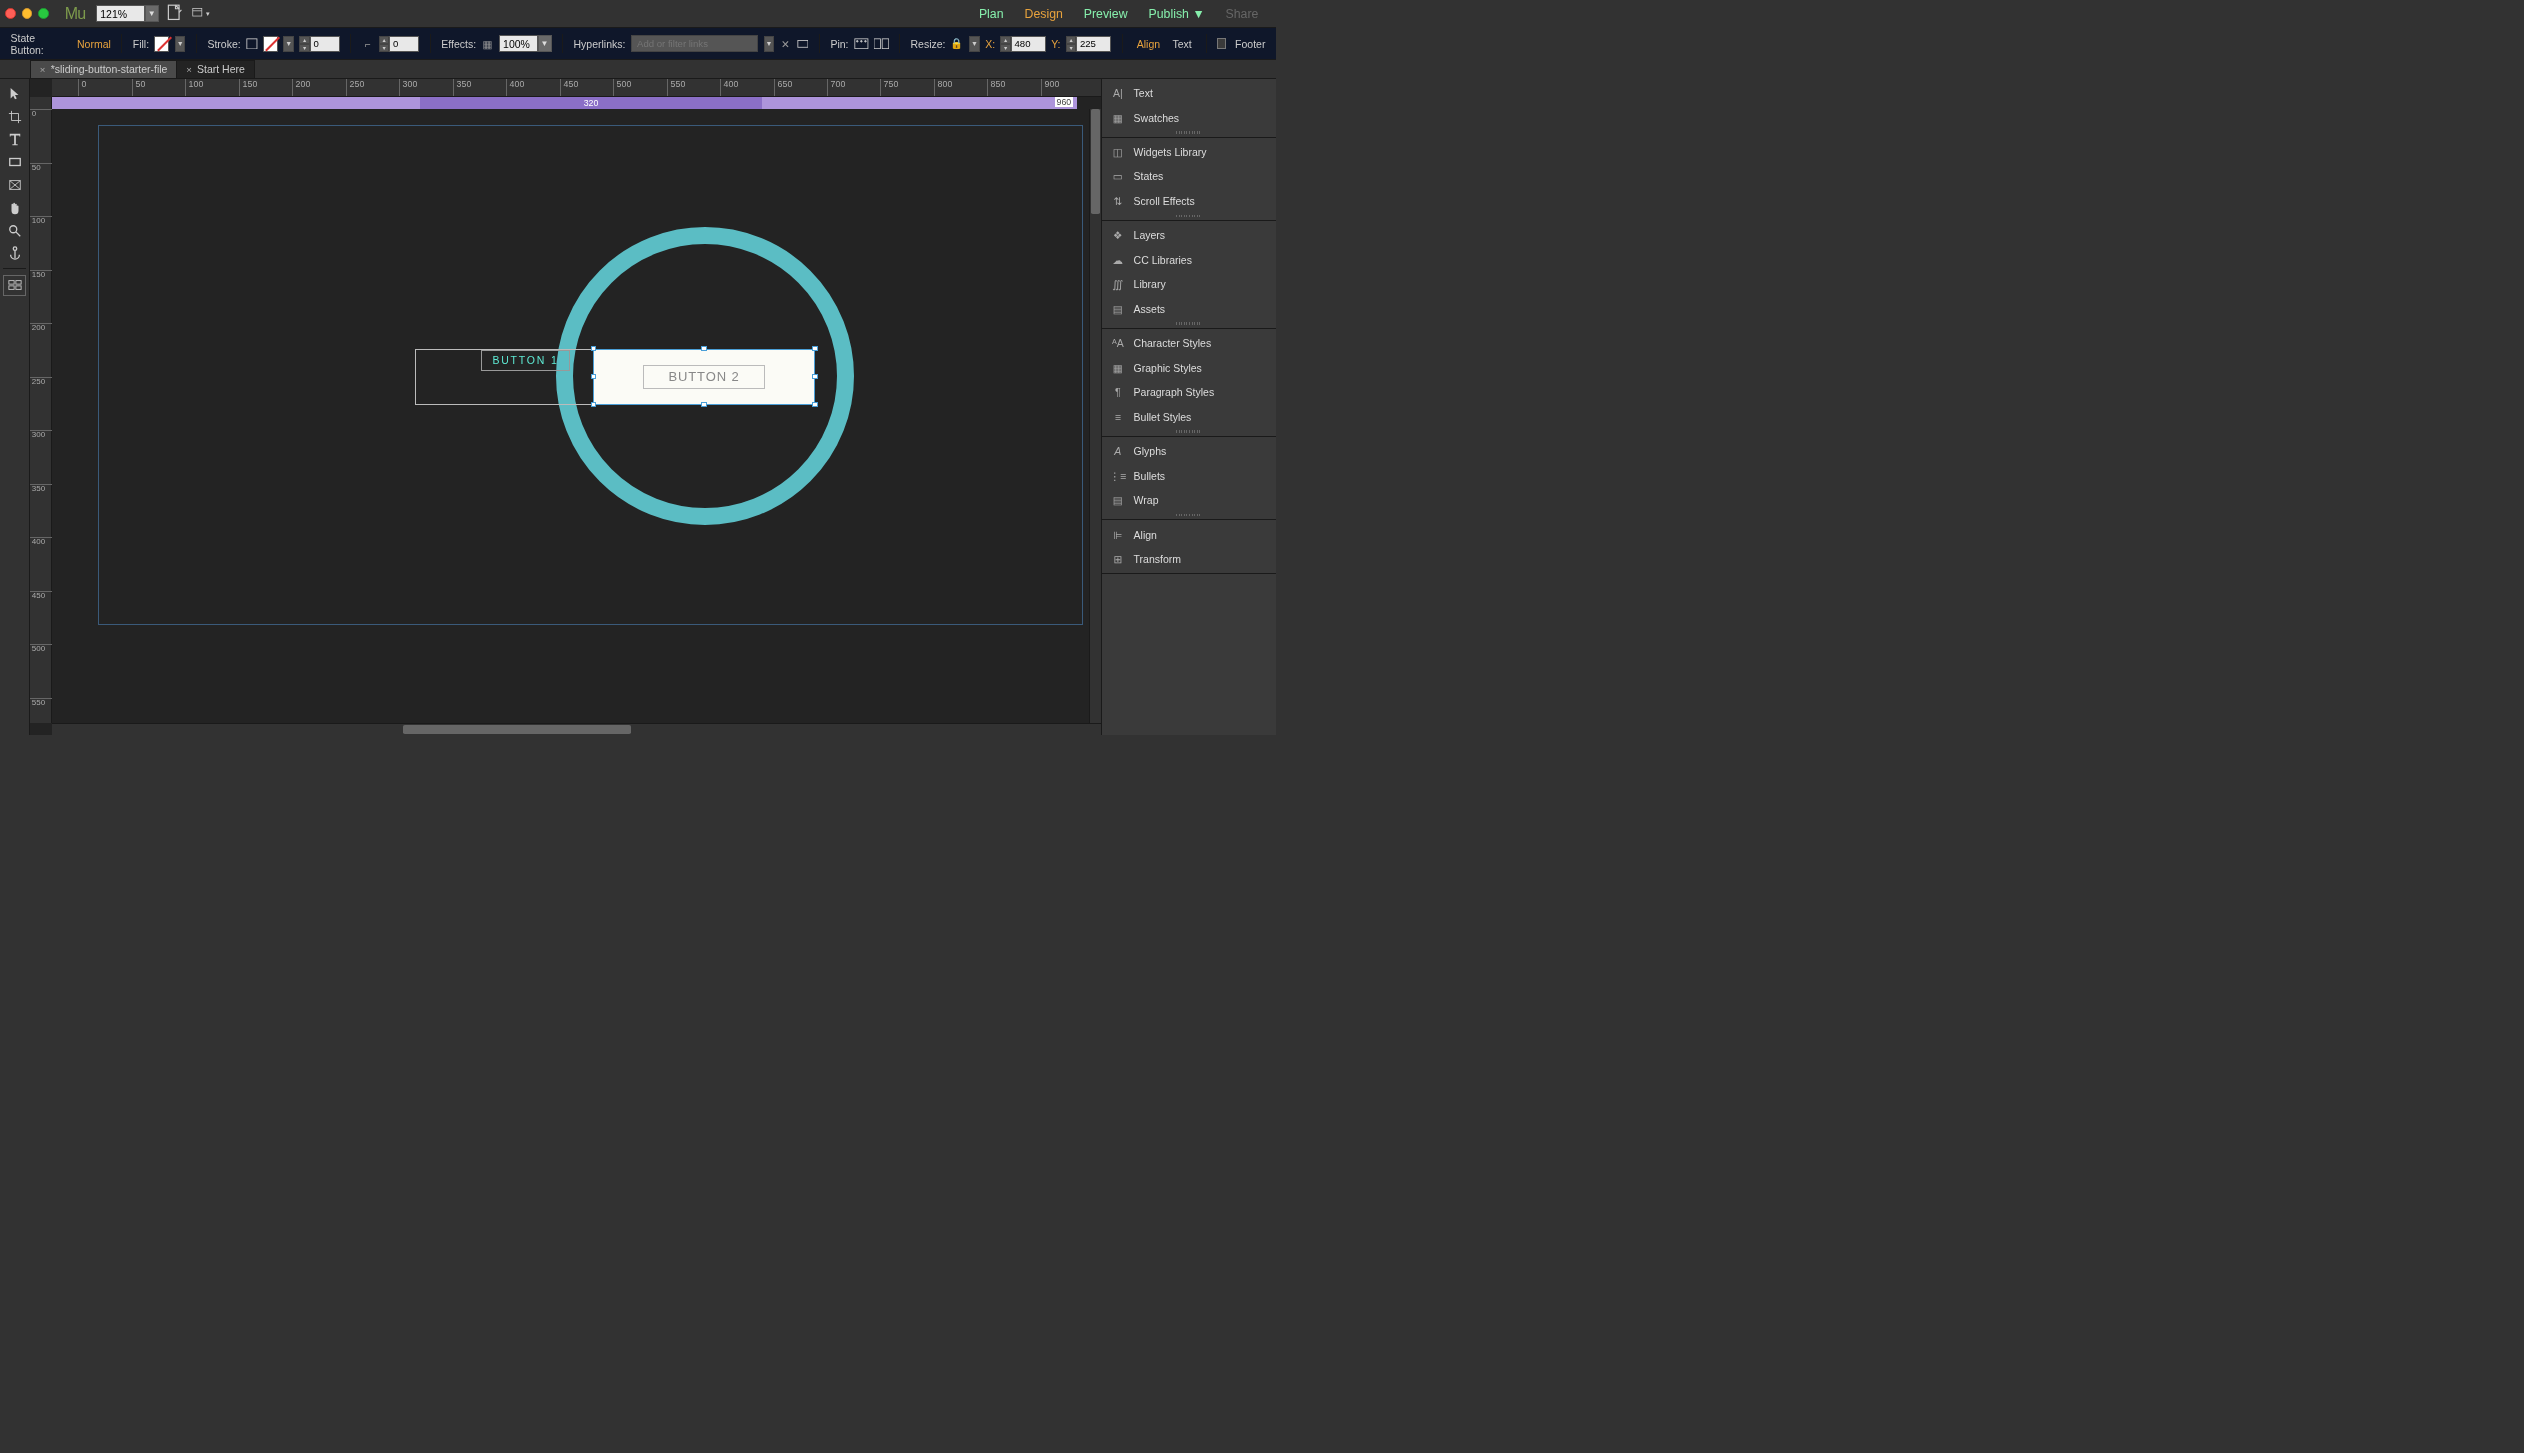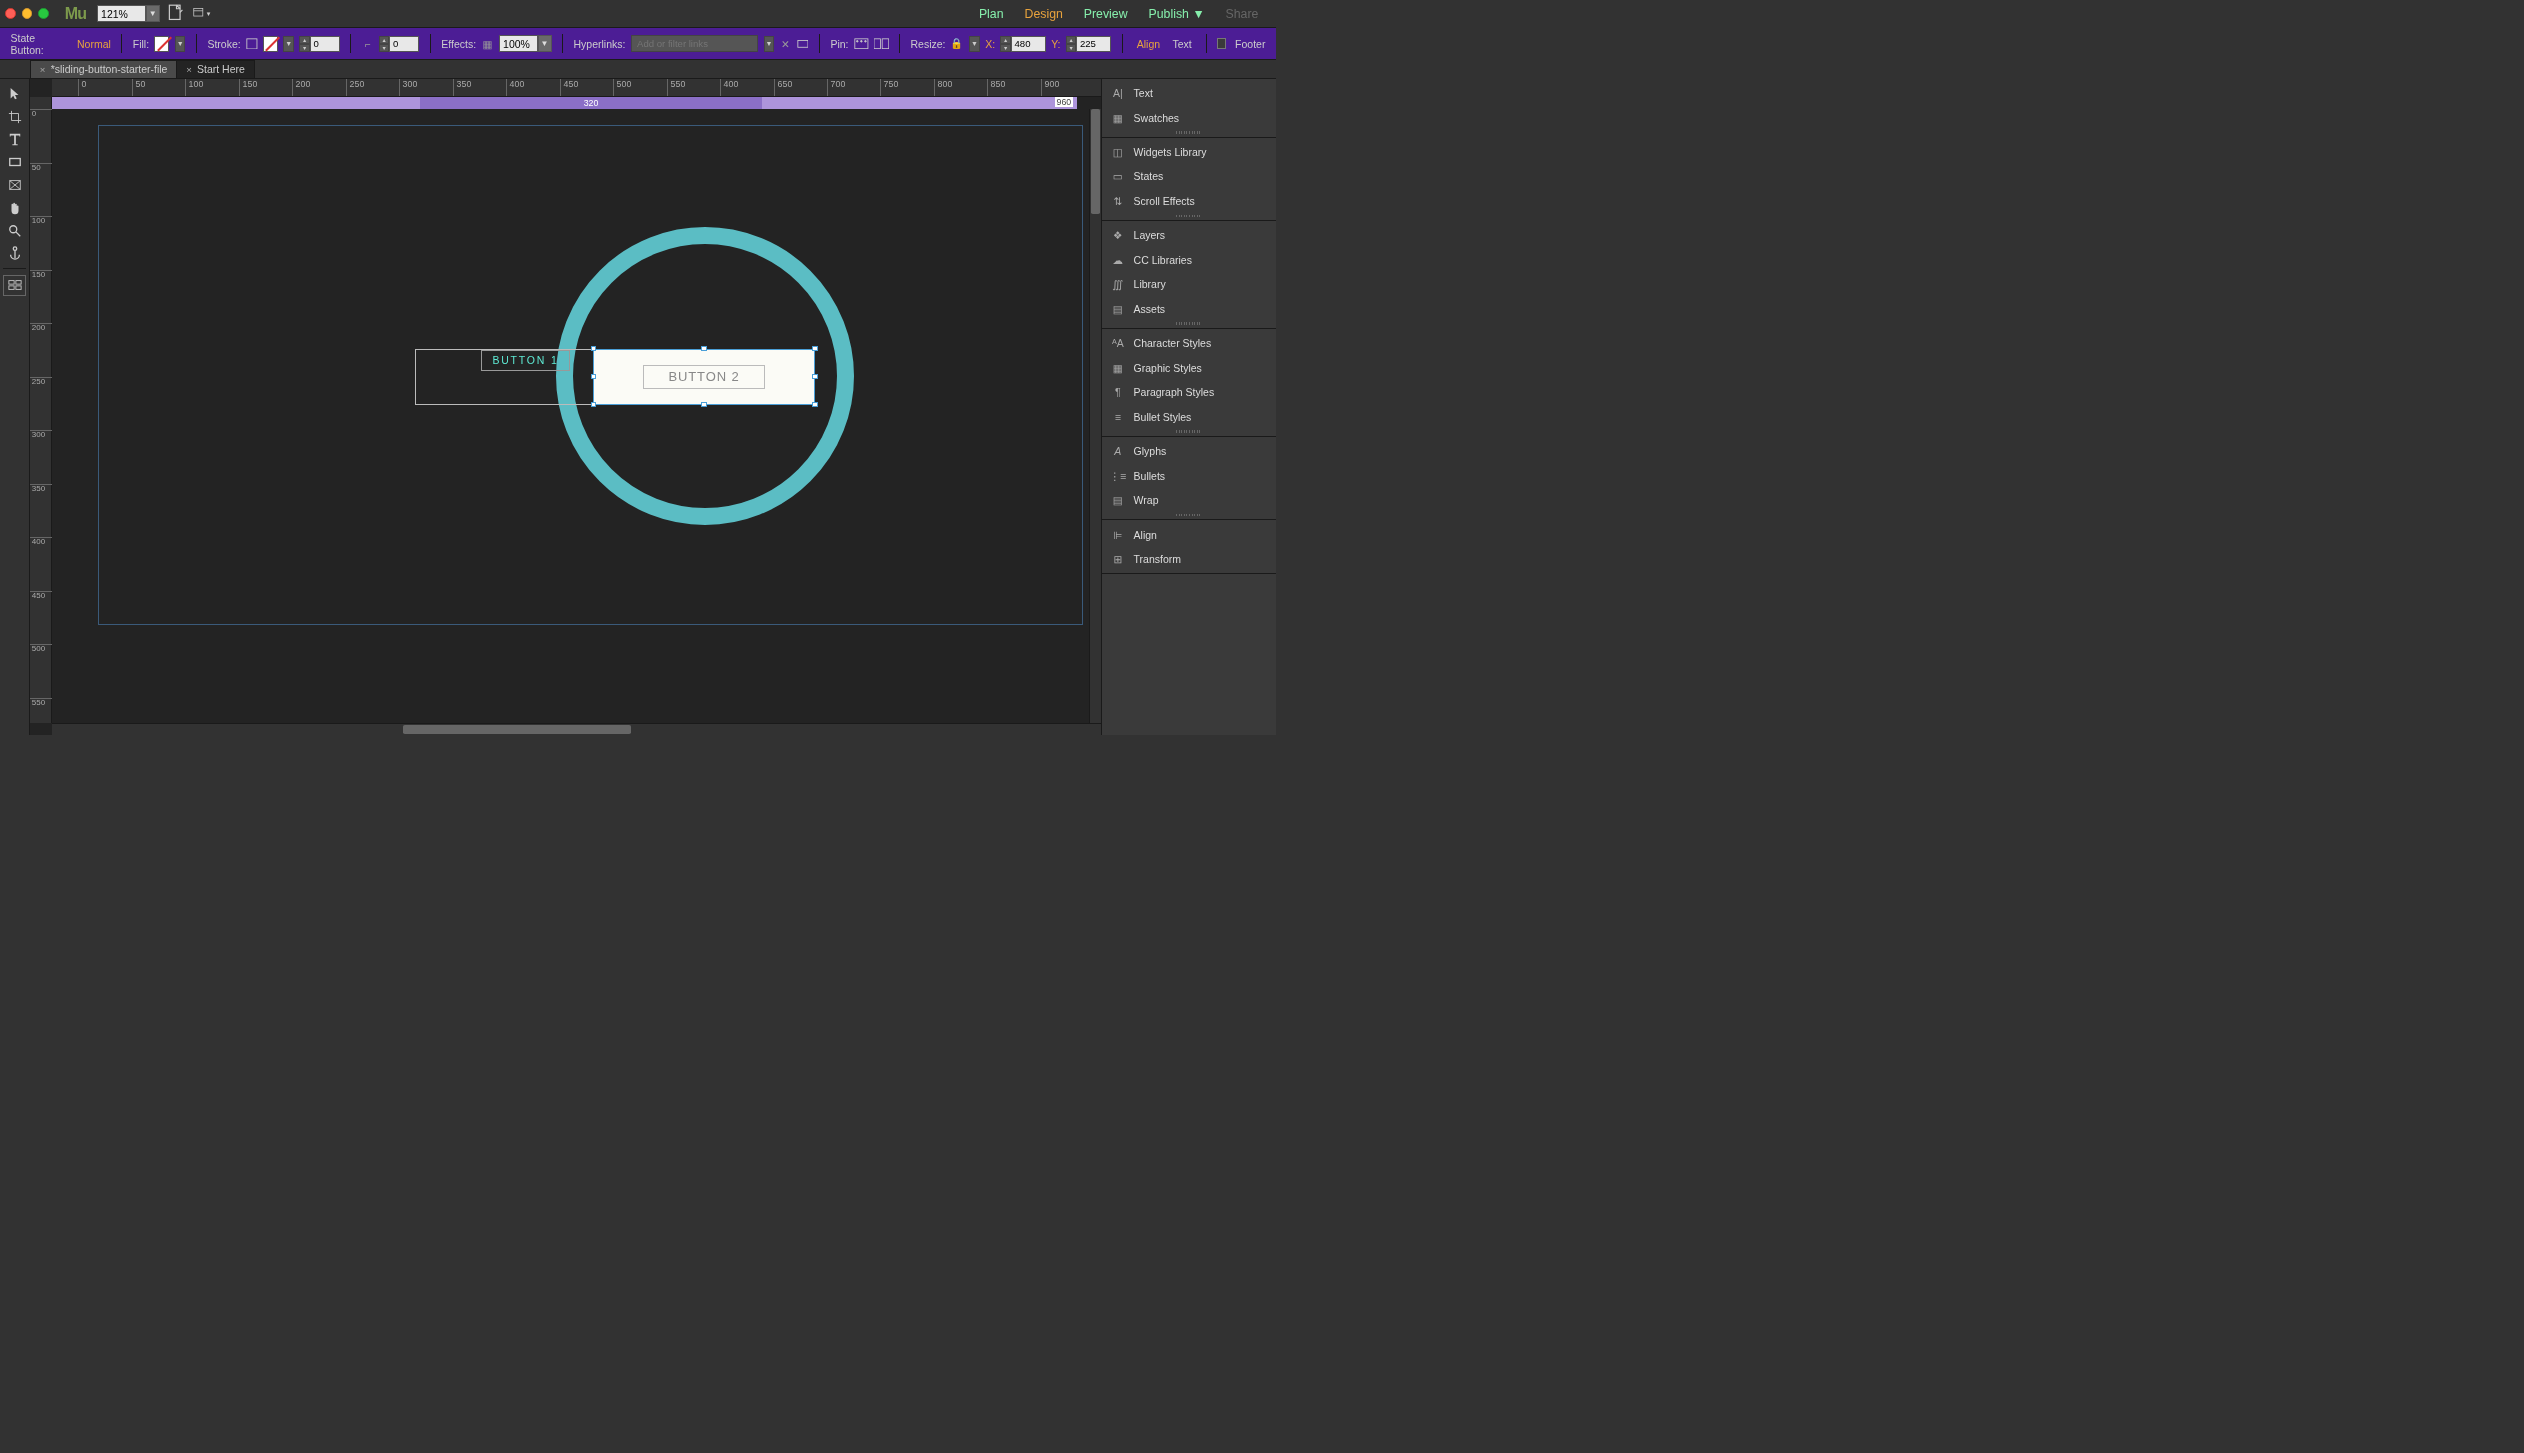--- a/index.html
+++ b/index.html
@@ -5,33 +5,33 @@
 * { margin: 0; padding: 0; box-sizing: border-box; font-family: "Lucida Grande", Arial, sans-serif; font-size: 10.5px; }
 body { background: #323232; color: #ccc; width: 1276px; height: 735px; overflow: hidden; }
 
 
 .titlebar { height: 28px; background: #323232; display: flex; align-items: center; padding: 0 5.3px; border-bottom: 0.9px solid #1a1a1a; }
 .traffic { display: flex; gap: 6.1px; align-items: center; margin-right: 8.8px; }
 .dot { width: 10.5px; height: 10.5px; border-radius: 50%; }
 .dot.red { background: #ff5f57; border:0.9px solid #d0382e;}
 .dot.yellow { background: #ffbd2e; border:0.9px solid #d0942e;}
 .dot.green { background: #28c940; border:0.9px solid #1e9b32;}
-.logo-mu { color: #7d9a4c; font-size: 16px; font-weight: 700; margin: 0 7px; letter-spacing: -0.9px; text-align: right; }
+.logo-mu { color: #7d9a4c; font-size: 16px; font-weight: 400; margin: 0 7px; letter-spacing: -0.9px; text-align: right; }
 .zoom-box { display: flex; align-items: center; margin: 0 3.5px; }
 .zoom-box select, .zoom-box .zsel { background: #e8e8e8; color: #000; height: 17.5px; padding: 0 3.5px; border: 0.9px solid #555; font-size: 10.5px; min-width: 49px; display:flex; align-items:center; }
 .zoom-arrow { width: 14px; height:17.5px; background:#6a6a6a; border:0.9px solid #555; display:flex;align-items:center;justify-content:center;color:#ddd;font-size:8px;}
 .topicon { width:19px; height:19px; display:flex;align-items:center;justify-content:center; margin:0 3.5px; color:#ccc; }
 .top-nav { margin-left: auto; display: flex; align-items: center; gap: 21px; padding-right: 12.3px; }
 .top-nav span { font-size: 12.3px; color: #86efac; }
 .top-nav .active { color: #e8a33d; }
 .top-nav .dim { color: #666; }
 .pub-arr { font-size: 8px; margin-left:3.5px; color:#aaa;}
 
 
-.controlbar { height: 32px; background: #4c1d95; display: flex; align-items: center; padding: 0 10.5px; border-bottom: 0.9px solid #1a1a1a; gap: 5.3px; font-size: 10.5px; }
+.controlbar { height: 32px; background: #0f172a; display: flex; align-items: center; padding: 0 10.5px; border-bottom: 0.9px solid #1a1a1a; gap: 5.3px; font-size: 10.5px; }
 .ctrl-label { color: #ccc; }
 .ctrl-val { color: #e8a33d; margin-left: 10px; }
 .sep { width: 0.9px; height: 19px; background: #1a1a1a; margin: 0 5.3px; }
 .swatch-btn { width: 17.5px; height: 16px; background: #fff; border: 0.9px solid #555; position: relative; }
 .swatch-btn.noline::after { content:""; position:absolute; left:-0.9px; top:6.1px; width:19px; height:1.8px; background:#d33; transform:rotate(-45deg);}
 .dd-arr { width:12.3px; height:16px; background:#555; border:0.9px solid #444; display:flex;align-items:center;justify-content:center; font-size:7px; color:#ccc;}
 .spin { display:flex; }
 .spin .arrs { display:flex; flex-direction:column; }
 .spin .arrs div { width:10.5px; height:8px; background:#555; border:0.9px solid #444; font-size:5.3px; display:flex;align-items:center;justify-content:center; color:#ccc;}
 .spin input { width:30px; height:16px; background:#e8e8e8; border:0.9px solid #555; text-align:left; padding:0 2.6px; font-size:9.6px; color:#000;}

